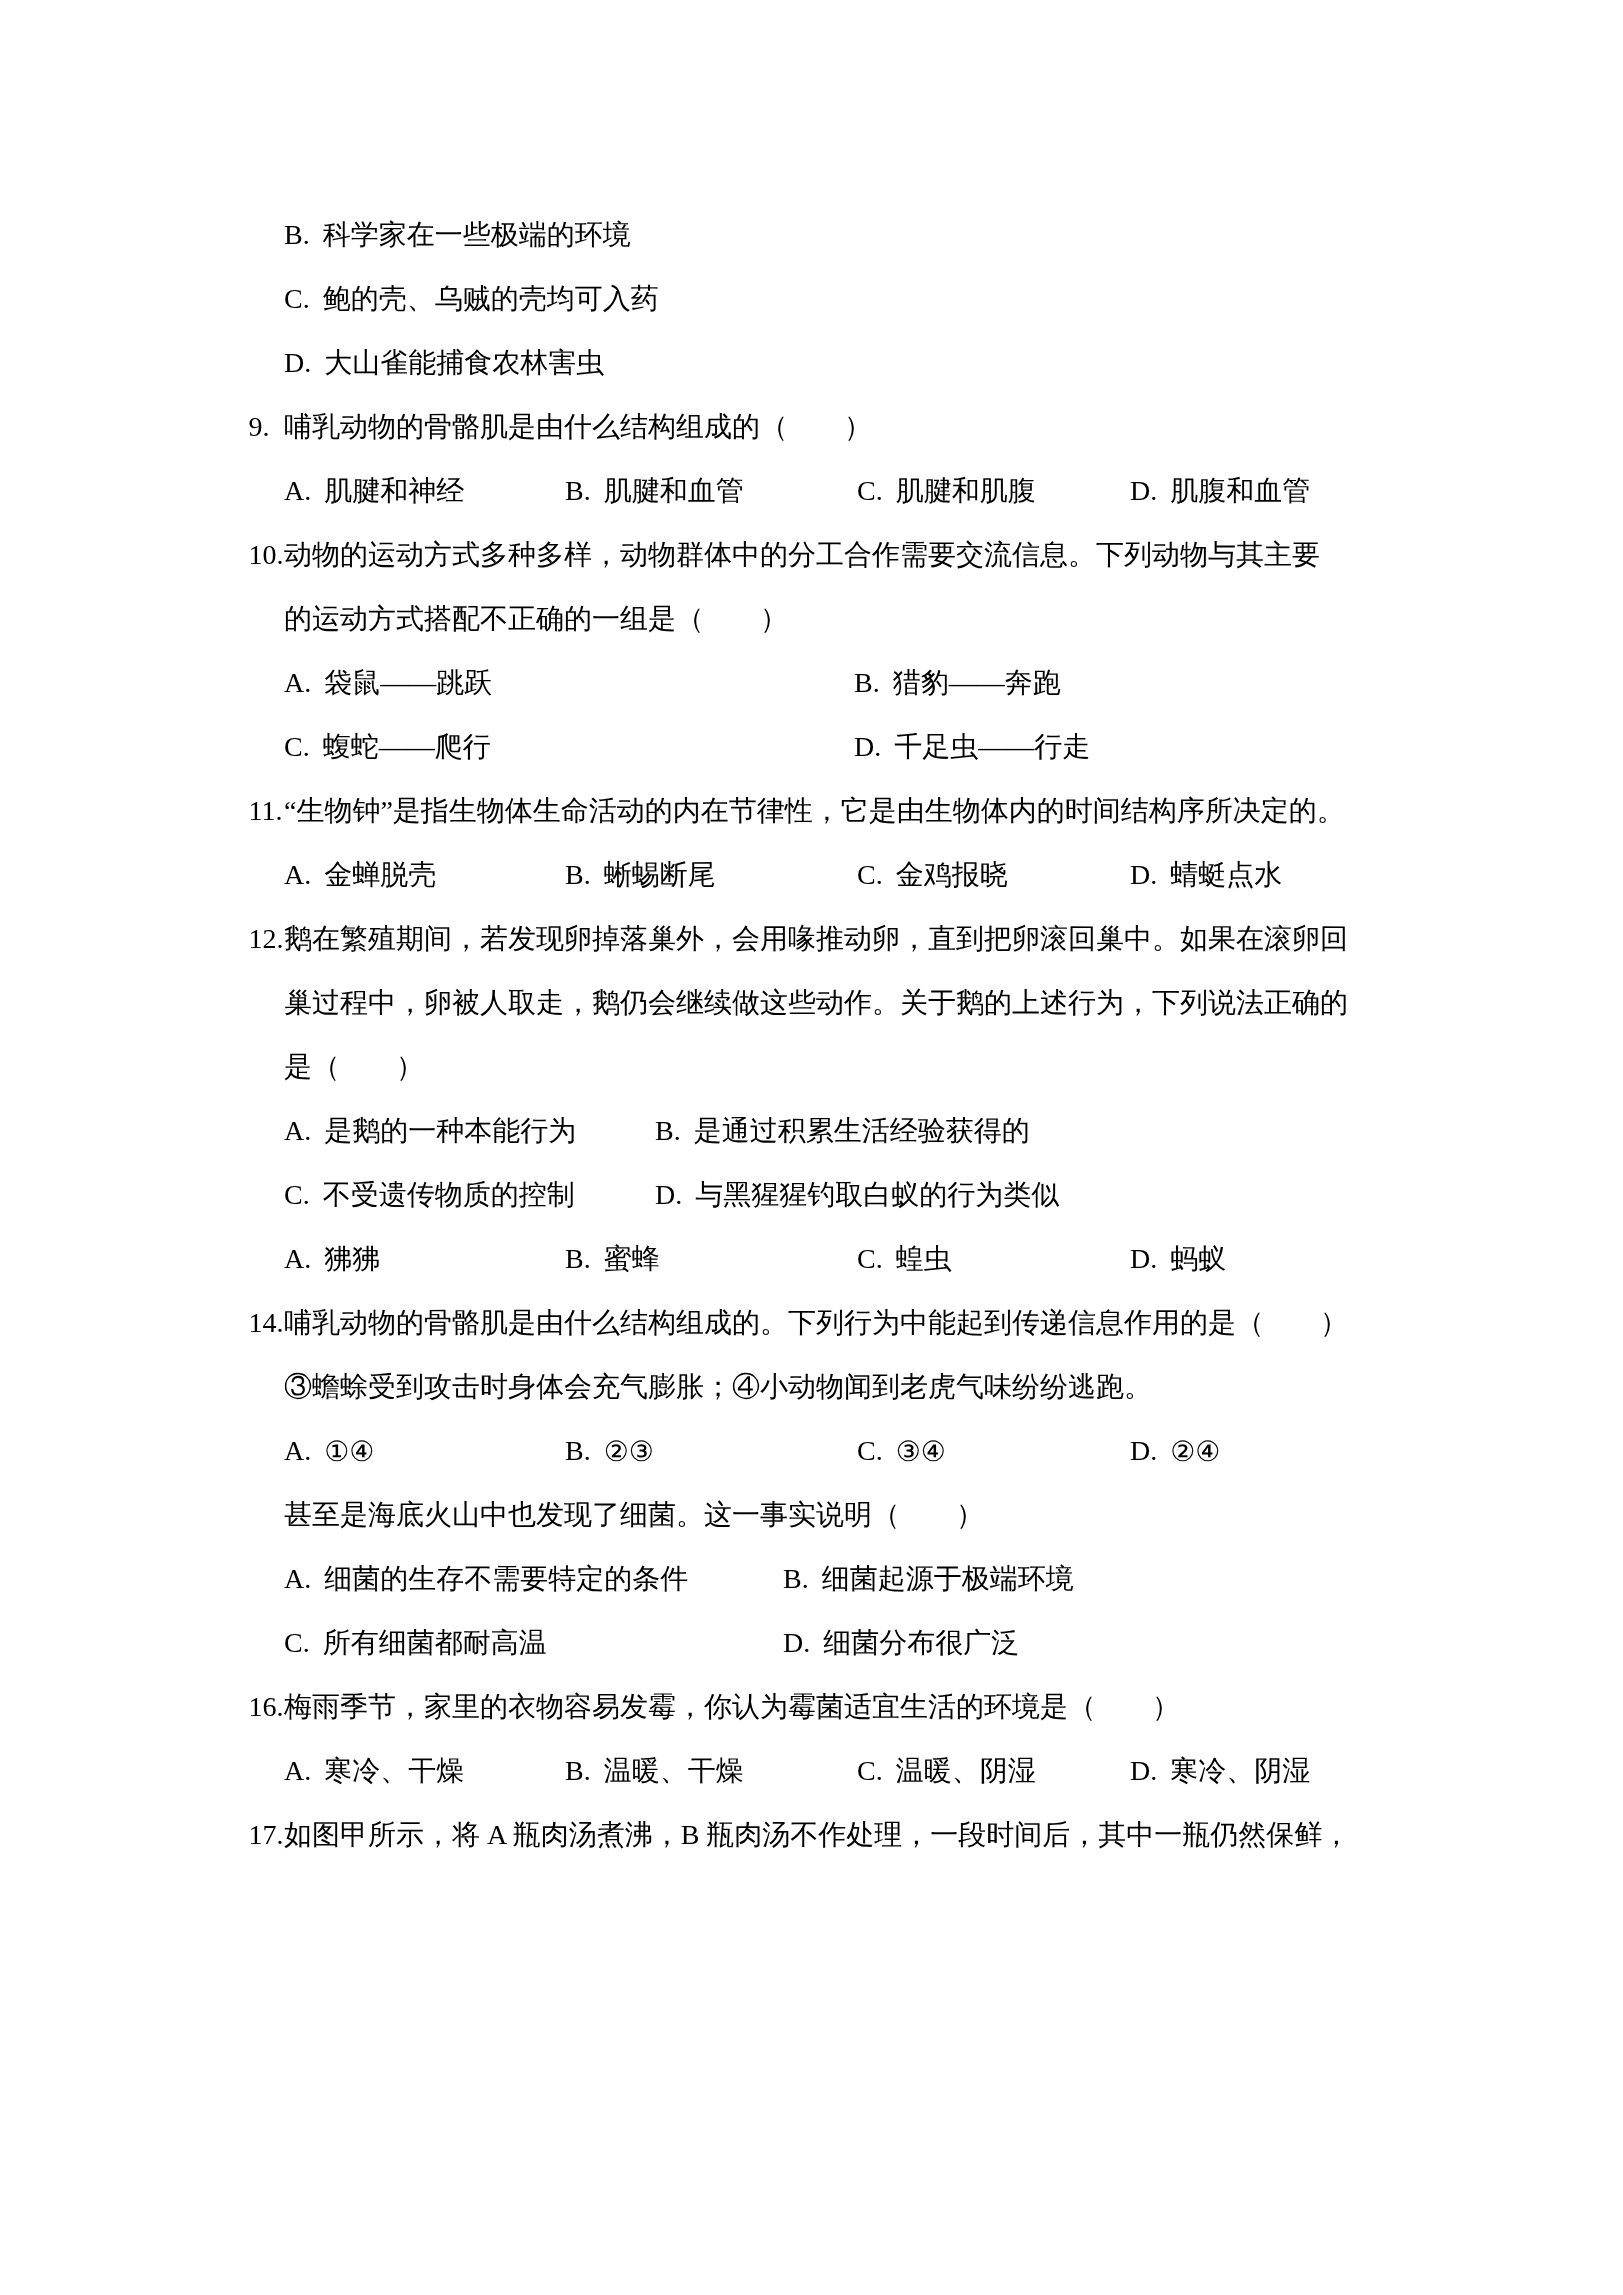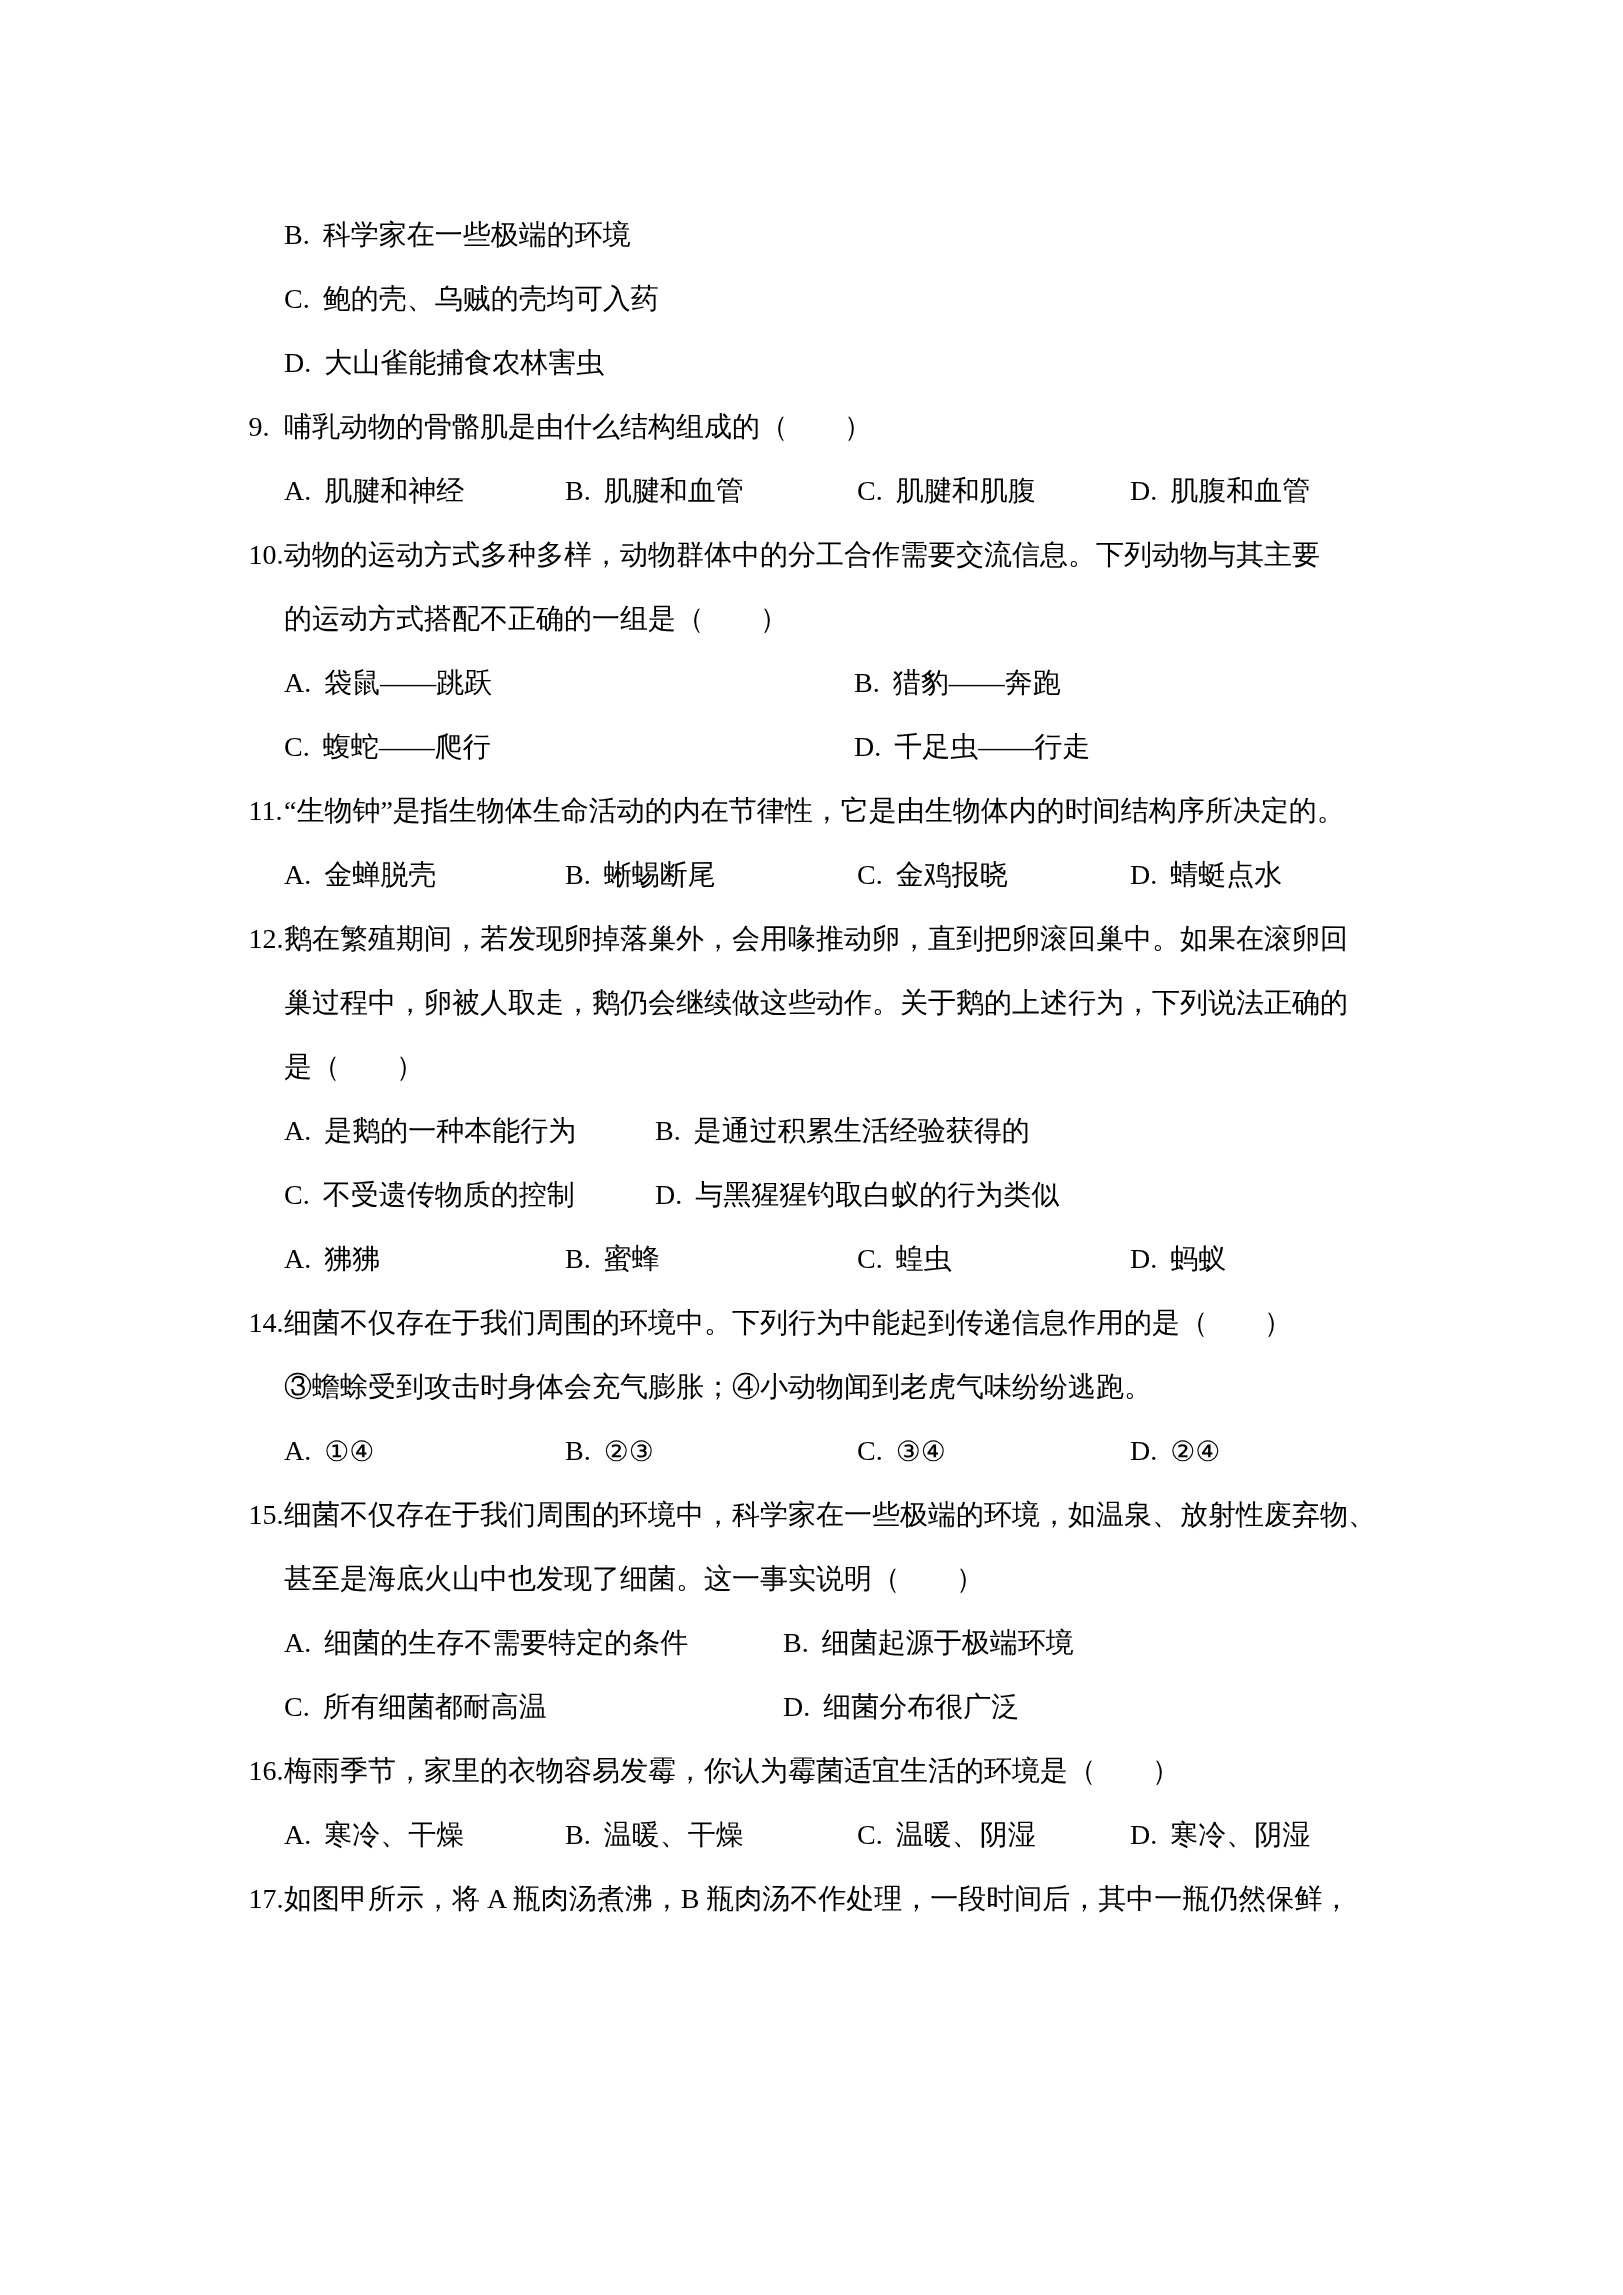--- a/index.html
+++ b/index.html
@@ -107,37 +107,34 @@
       <div class="line">
         <span class="opt c4a"><span class="letter">A.</span><span>狒狒</span></span>
         <span class="opt c4b"><span class="letter">B.</span><span>蜜蜂</span></span>
         <span class="opt c4c"><span class="letter">C.</span><span>蝗虫</span></span>
         <span class="opt"><span class="letter">D.</span><span>蚂蚁</span></span>
       </div>
     </section>
 
     <section>
       <div class="line">
-        <span class="qnum">14.</span><span>细菌不仅存在于我们周围的环境中。下列行为中能起到传递信息作用的是（　　）</span>
+        <span class="qnum">14.</span><span>哺乳动物的骨骼肌是由什么结构组成的。下列行为中能起到传递信息作用的是（　　）</span>
       </div>
       <div class="line">
         <span>③蟾蜍受到攻击时身体会充气膨胀；④小动物闻到老虎气味纷纷逃跑。</span>
       </div>
       <div class="line">
         <span class="opt c4a"><span class="letter">A.</span><span>①④</span></span>
         <span class="opt c4b"><span class="letter">B.</span><span>②③</span></span>
         <span class="opt c4c"><span class="letter">C.</span><span>③④</span></span>
         <span class="opt"><span class="letter">D.</span><span>②④</span></span>
       </div>
     </section>
 
     <section>
-      <div class="line">
-        <span class="qnum">15.</span><span>细菌不仅存在于我们周围的环境中，科学家在一些极端的环境，如温泉、放射性废弃物、</span>
-      </div>
       <div class="line">
         <span>甚至是海底火山中也发现了细菌。这一事实说明（　　）</span>
       </div>
       <div class="line">
         <span class="opt c2m"><span class="letter">A.</span><span>细菌的生存不需要特定的条件</span></span>
         <span class="opt"><span class="letter">B.</span><span>细菌起源于极端环境</span></span>
       </div>
       <div class="line">
         <span class="opt c2m"><span class="letter">C.</span><span>所有细菌都耐高温</span></span>
         <span class="opt"><span class="letter">D.</span><span>细菌分布很广泛</span></span>

